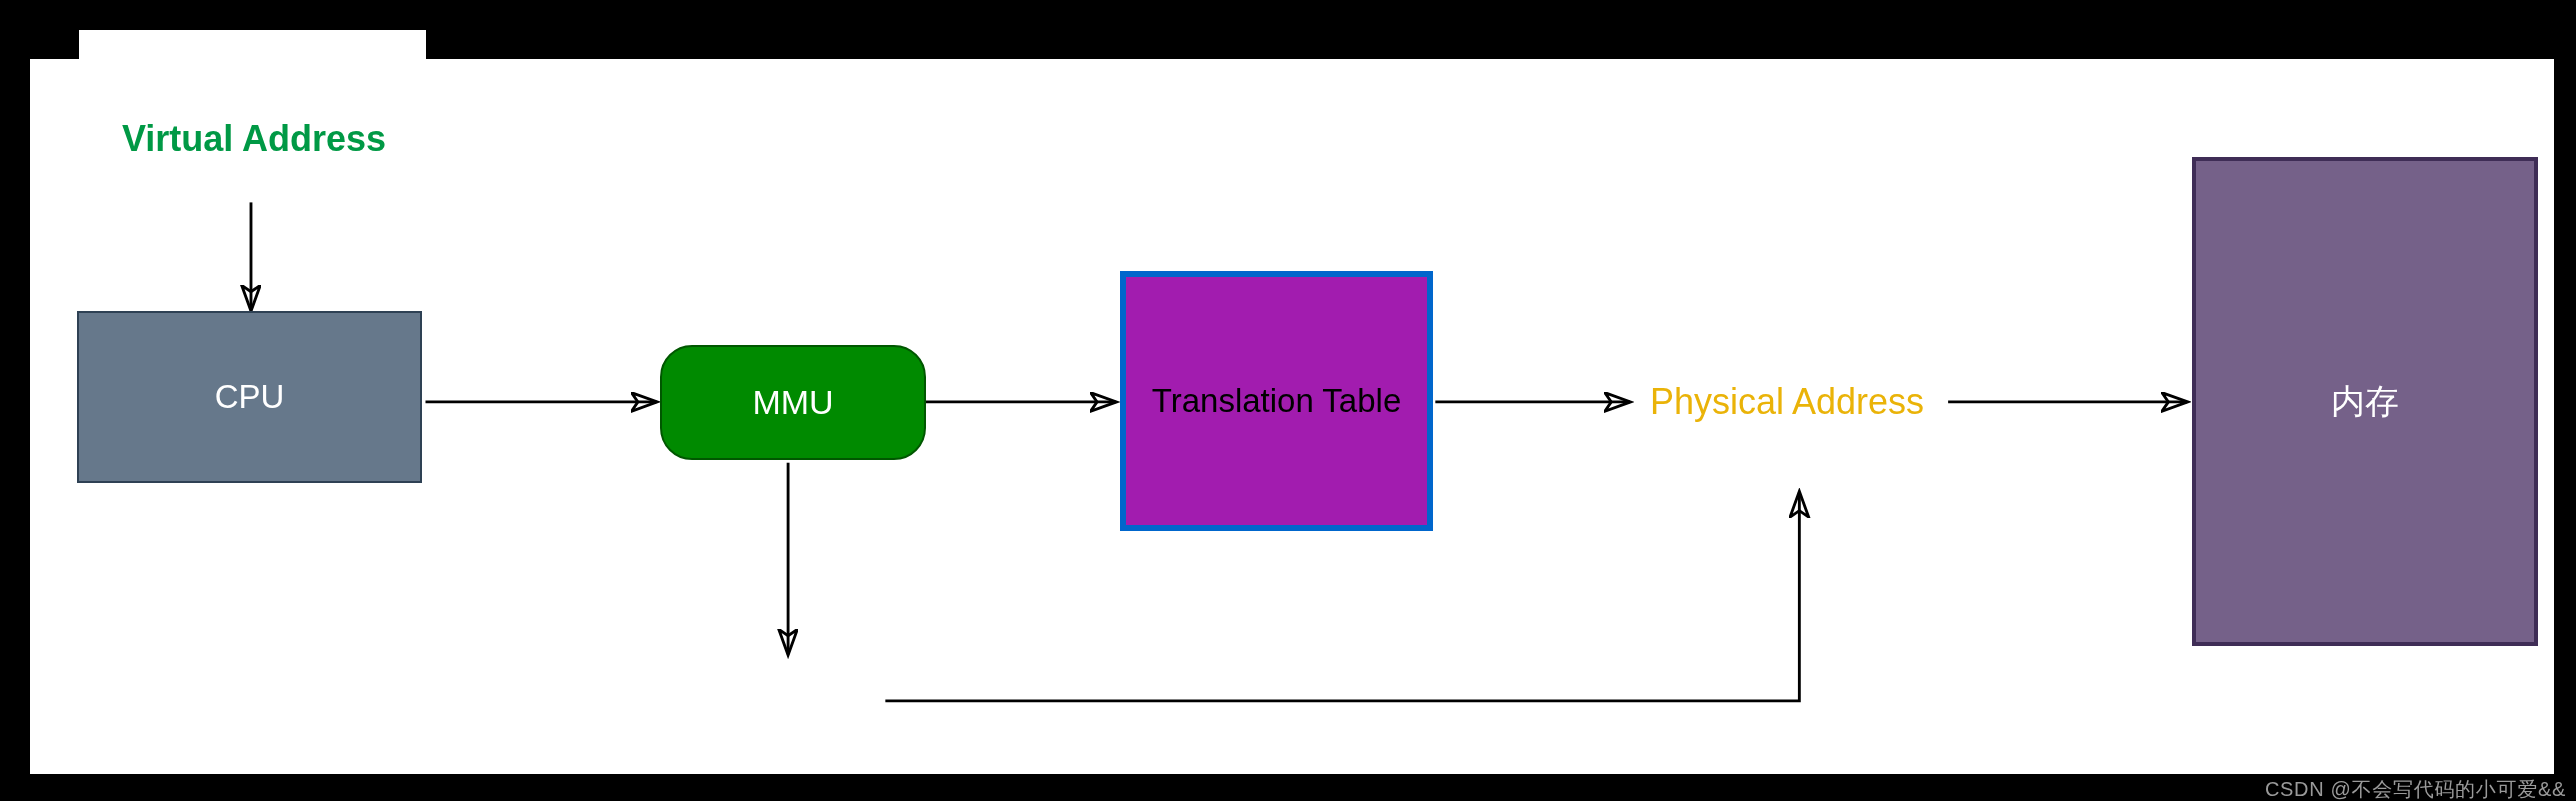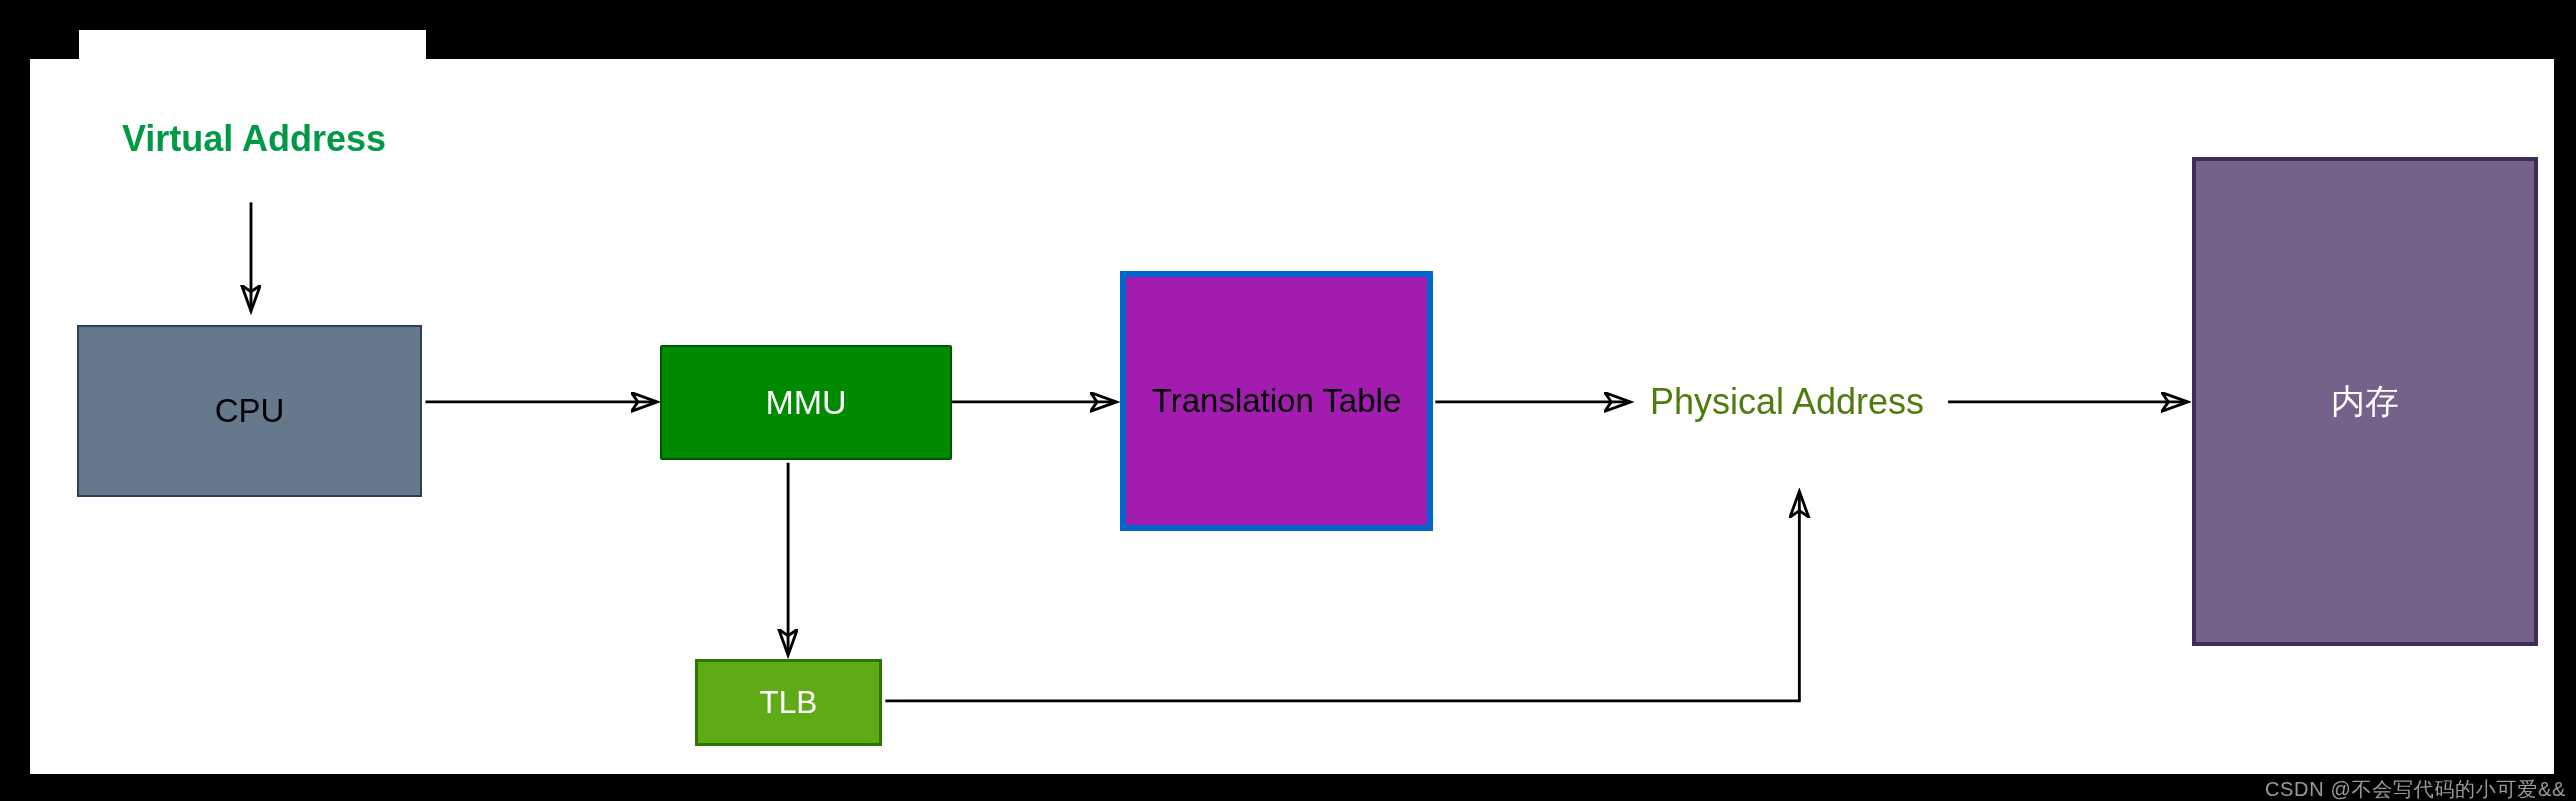--- a/index.html
+++ b/index.html
@@ -2,24 +2,24 @@
 <html style="font-size:11.4px"><head>
 <meta charset="utf-8">
 <style>
   html,body{margin:0;padding:0;background:#000;width:2576px;height:801px;overflow:hidden;
             font-family:"Liberation Sans","DejaVu Sans",sans-serif;}
   .stage{position:absolute;left:0;top:0;width:2576px;height:801px;background:#000;}
   .white-main{position:absolute;left:30px;top:59px;width:2524px;height:715px;background:#fff;}
   .white-tab{position:absolute;left:79px;top:30px;width:347px;height:32px;background:#fff;}
   .node{position:absolute;display:flex;align-items:center;justify-content:center;
         box-sizing:border-box;text-align:center;}
-  .node-cpu{left:77px;top:325px;width:345px;height:172px;border:2.9px solid #2e4154;
-            background:#66788b;color:#000000;font-size:33px;}
-  .node-mmu{left:660px;top:345px;width:292px;height:115px;border:2.9px solid #005700;
-            background:#008a00;color:#fff;font-size:34px;border-radius:2px;}
+  .node-cpu{left:77px;top:311px;width:345px;height:172px;border:2.9px solid #2e4154;
+            background:#66788b;color:#ffffff;font-size:33px;}
+  .node-mmu{left:660px;top:345px;width:266px;height:115px;border:2.9px solid #005700;
+            background:#008a00;color:#fff;font-size:34px;border-radius:32px;}
   .node-tt{left:1120px;top:271px;width:313px;height:260px;border:6.4px solid #0066cc;
            background:#ffffff;color:#000;font-size:33px;}
   .node-tlb{left:695px;top:659px;width:187px;height:87px;border:3.6px solid #2d7600;
             background:#60a917;color:#fff;font-size:31.5px;}
   .node-mem{left:2192px;top:157px;width:346px;height:489px;border:4.3px solid #3f2d56;
             background:#756189;color:#fff;font-size:34px;}
   .lbl{position:absolute;white-space:nowrap;color:#009945;}
   .lbl-va{left:122px;top:94px;font-size:36px;font-weight:bold;}
   .lbl-pa{left:1787px;top:402px;transform:translate(-50%,-50%);font-size:36px;font-weight:400;}
   .connectors{position:absolute;left:0;top:0;width:2576px;height:801px;pointer-events:none;}
@@ -44,27 +44,26 @@
     <path d="M350,283 L350,434" marker-end="url(#ah)"></path>
     <path d="M594,562 L917,562" marker-end="url(#ah)"></path>
     <path d="M1288,562 L1559,562" marker-end="url(#ah)"></path>
     <path d="M2006,562 L2278,562" marker-end="url(#ah)"></path>
     <path d="M2723,562 L3057,562" marker-end="url(#ah)"></path>
     <path d="M1101,647 L1101,915" marker-end="url(#ah)"></path>
     <path d="M1237,980 L2515,980 L2515,688" marker-end="url(#ah)"></path>
   </svg>
 
   <div class="lbl lbl-va" style="color: rgb(0, 153, 69); margin-top: 24px;">Virtual Address</div>
-  <div class="lbl lbl-pa" style="color: #4d7c0f;">Physical Address</div>
+  <div class="lbl lbl-pa" style="color: #eab308;">Physical Address</div>
 
   <div class="node node-cpu" style="background-color: rgb(102, 120, 139); border-color: rgb(46, 65, 84);">CPU</div>
 
   <div class="node node-mmu" style="background-color: rgb(0, 138, 0); border-color: rgb(0, 87, 0);">MMU</div>
 
   <div class="node node-tt" style="background-color: #a21caf; border-color: rgb(0, 102, 204);">Translation Table</div>
 
-  <div class="node node-tlb" style="background-color: rgb(96, 169, 23); border-color: rgb(45, 118, 0);">TLB</div>
 
   <div class="node node-mem" style="background-color: rgb(117, 97, 137); border-color: rgb(63, 45, 86);">内存</div>
 
   <div class="watermark">CSDN @不会写代码的小可爱&amp;&amp;</div>
 </div>
 
 
 </body></html>

